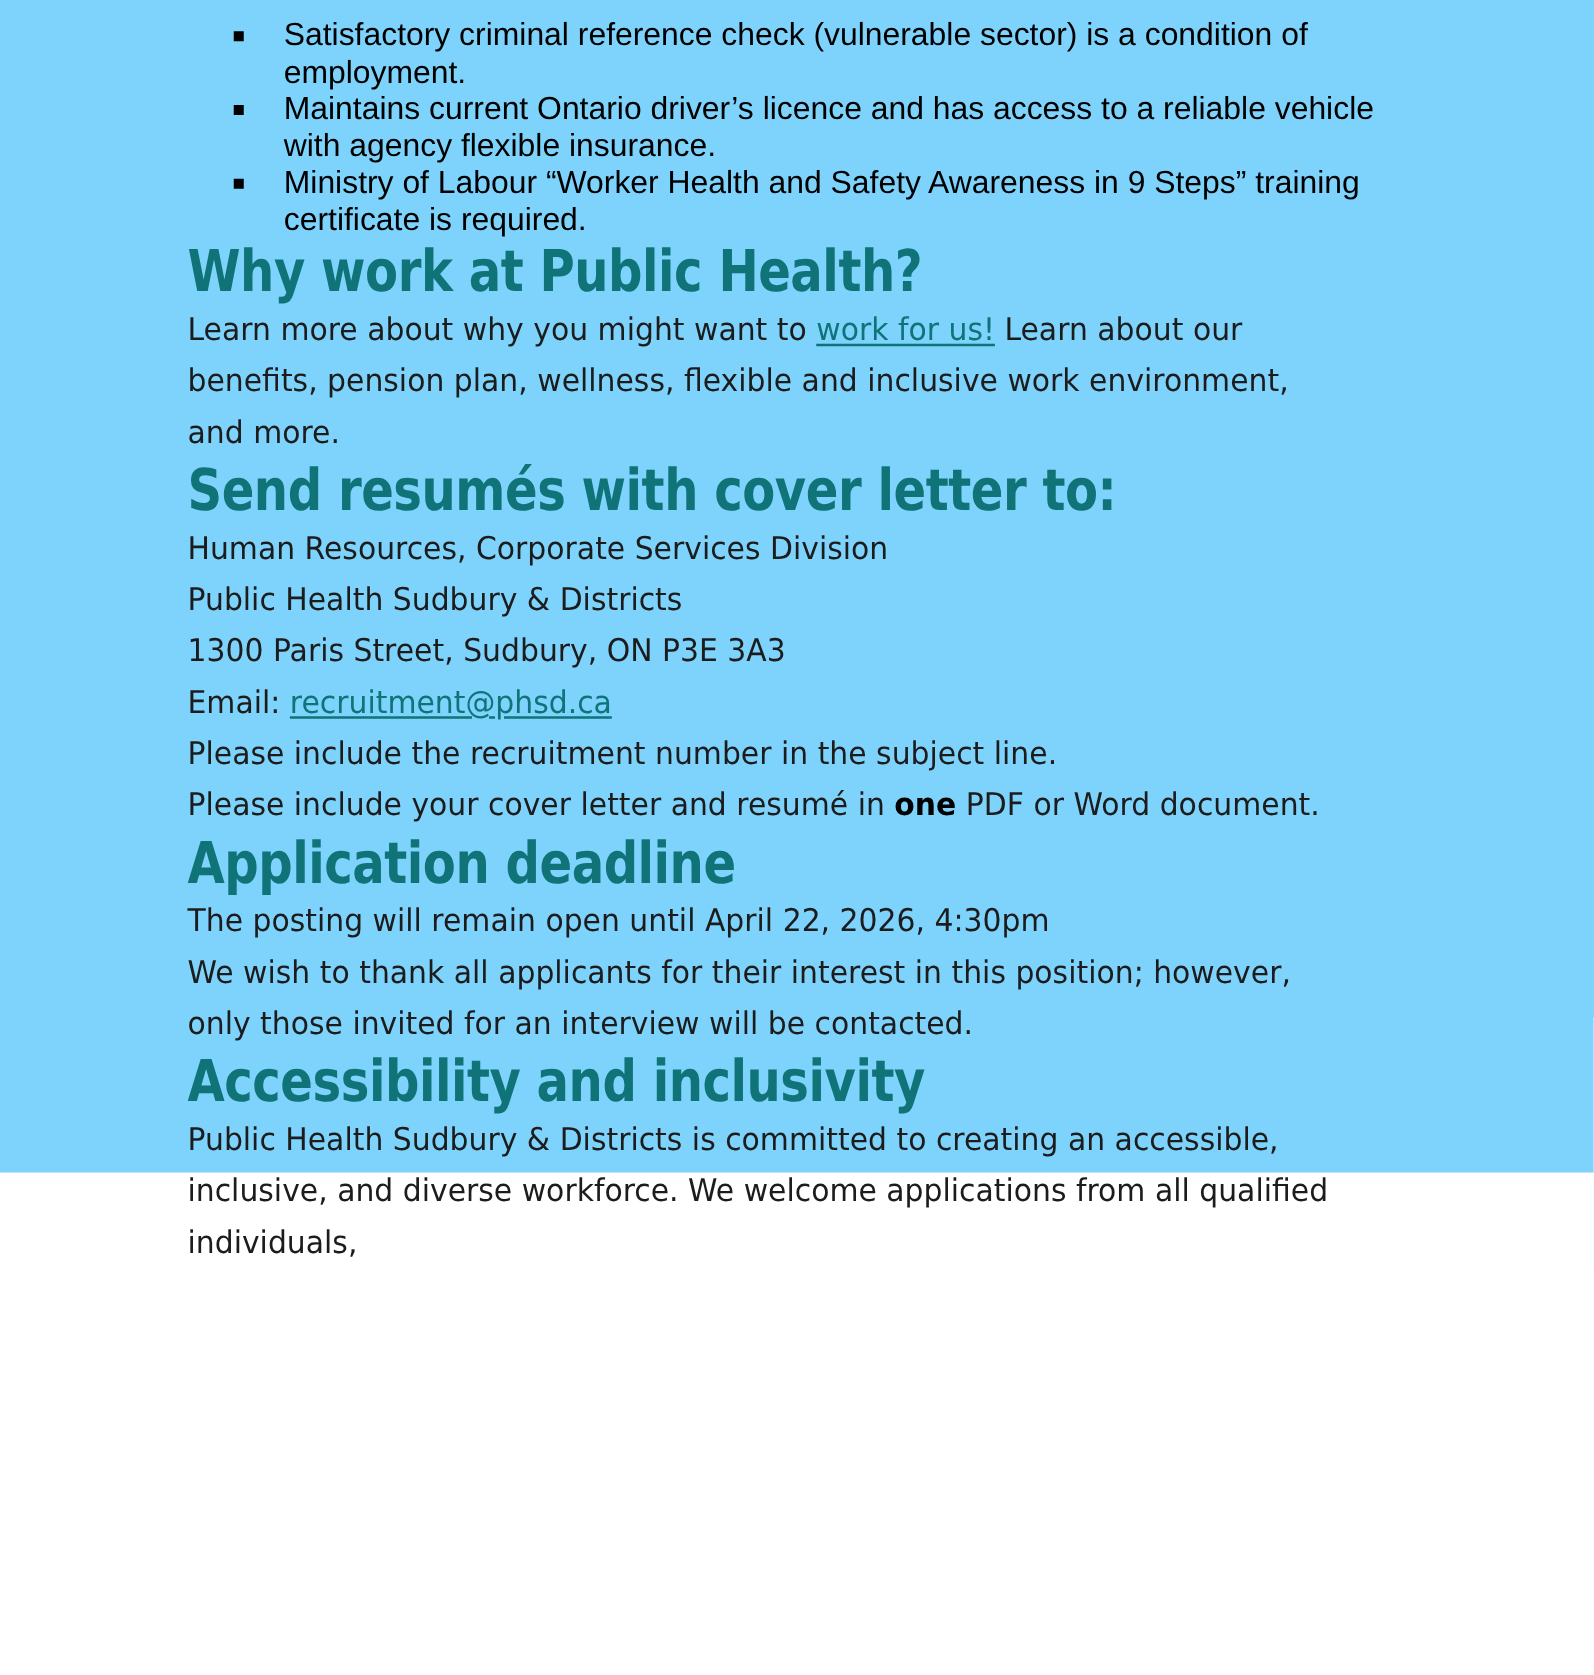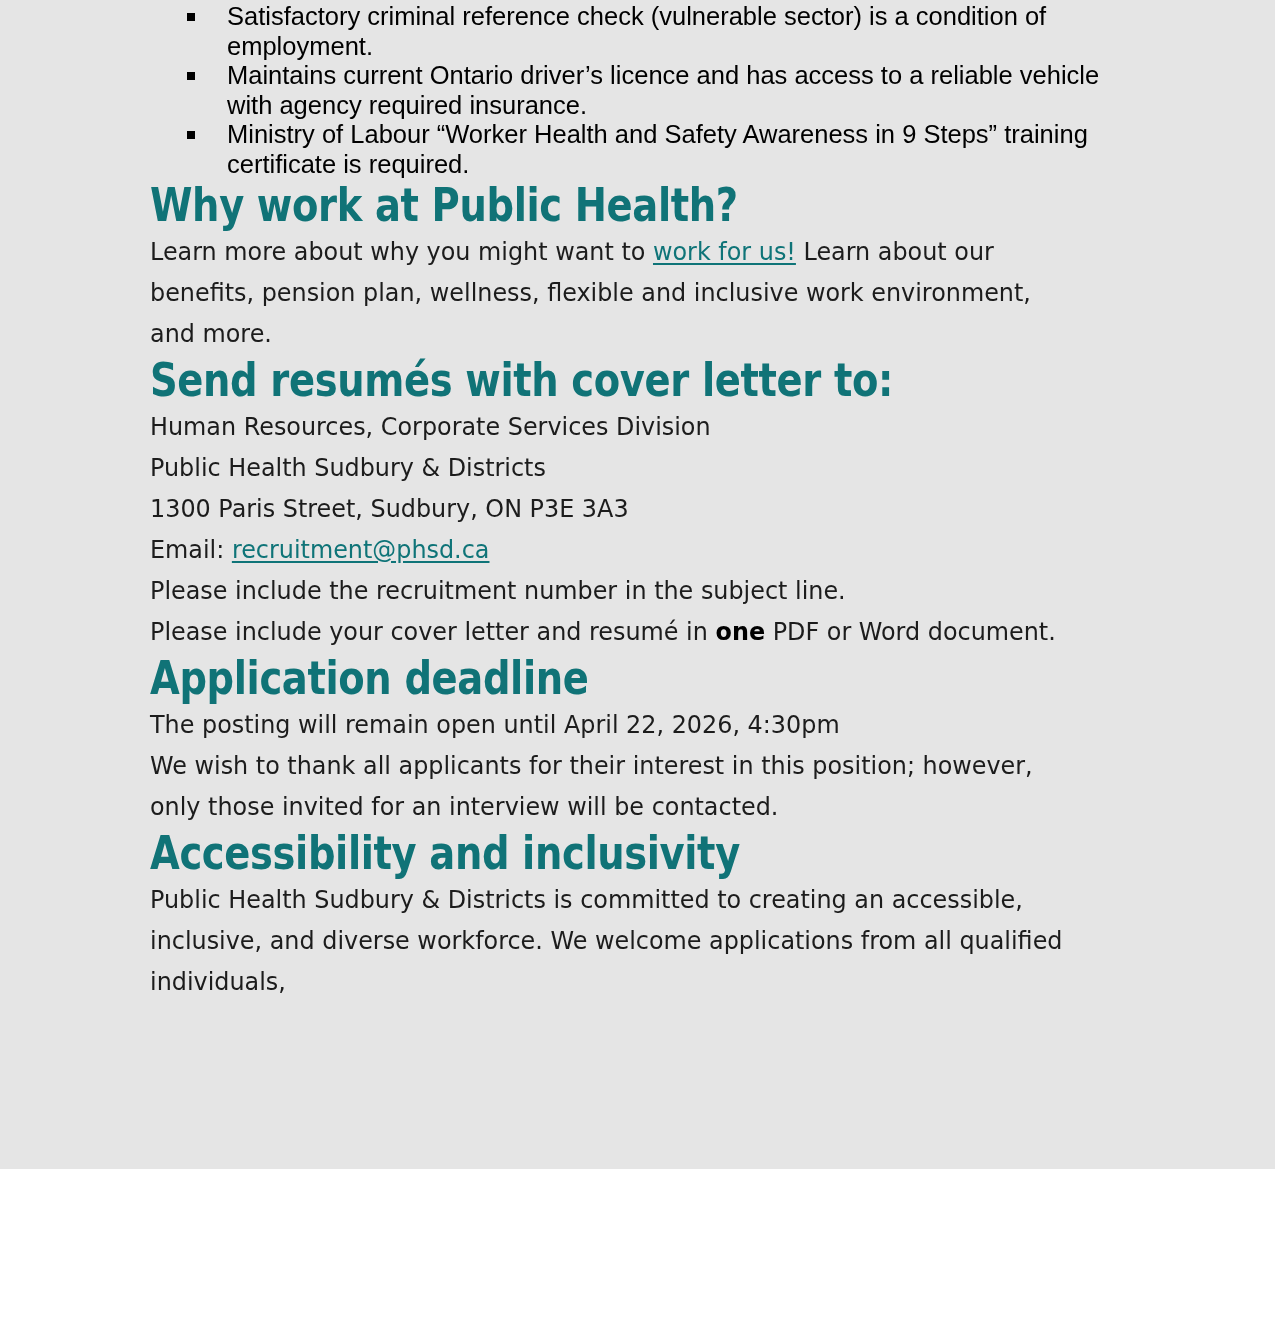--- a/index.html
+++ b/index.html
@@ -11,24 +11,24 @@
     width: 1275px;
     height: 1340px;
     overflow: hidden;
     font-family: "DejaVu Sans", sans-serif;
     color: #1a1a1a;
   }
 
   .page {
     position: relative;
     width: 1275px;
-    height: 1169px;
-    background: #e5e5e5;
+    height: 938px;
+    background: #7dd3fc;
     box-sizing: border-box;
-    padding: 0 150px 0 150px;
+    padding: 12px 150px 0 150px;
   }
 
   
   .req-list {
     list-style: none;
     margin: 0;
     padding: 0;
     font-family: "Liberation Sans", sans-serif;
     font-size: 25.5px;
     line-height: 29.5px;
@@ -108,21 +108,21 @@
 
 <div class="page">
 
   <ul class="req-list">
     <li>
       <span class="req-bullet"></span>
       <span>Satisfactory criminal reference check (vulnerable sector) is a condition of employment.</span>
     </li>
     <li>
       <span class="req-bullet"></span>
-      <span>Maintains current Ontario driver’s licence and has access to a reliable vehicle with agency required insurance.</span>
+      <span>Maintains current Ontario driver’s licence and has access to a reliable vehicle with agency flexible insurance.</span>
     </li>
     <li>
       <span class="req-bullet"></span>
       <span>Ministry of Labour “Worker Health and Safety Awareness in 9 Steps” training certificate is required.</span>
     </li>
   </ul>
 
   <h2 class="section-heading blk-why-heading">Why work at Public Health?</h2>
 
   <p class="body-text blk-why-para"><span>Learn more about why you might want to </span><a class="doc-link" href="#">work for us!</a><span> Learn about our benefits, pension plan, wellness, flexible and inclusive work environment, and more.</span></p>

